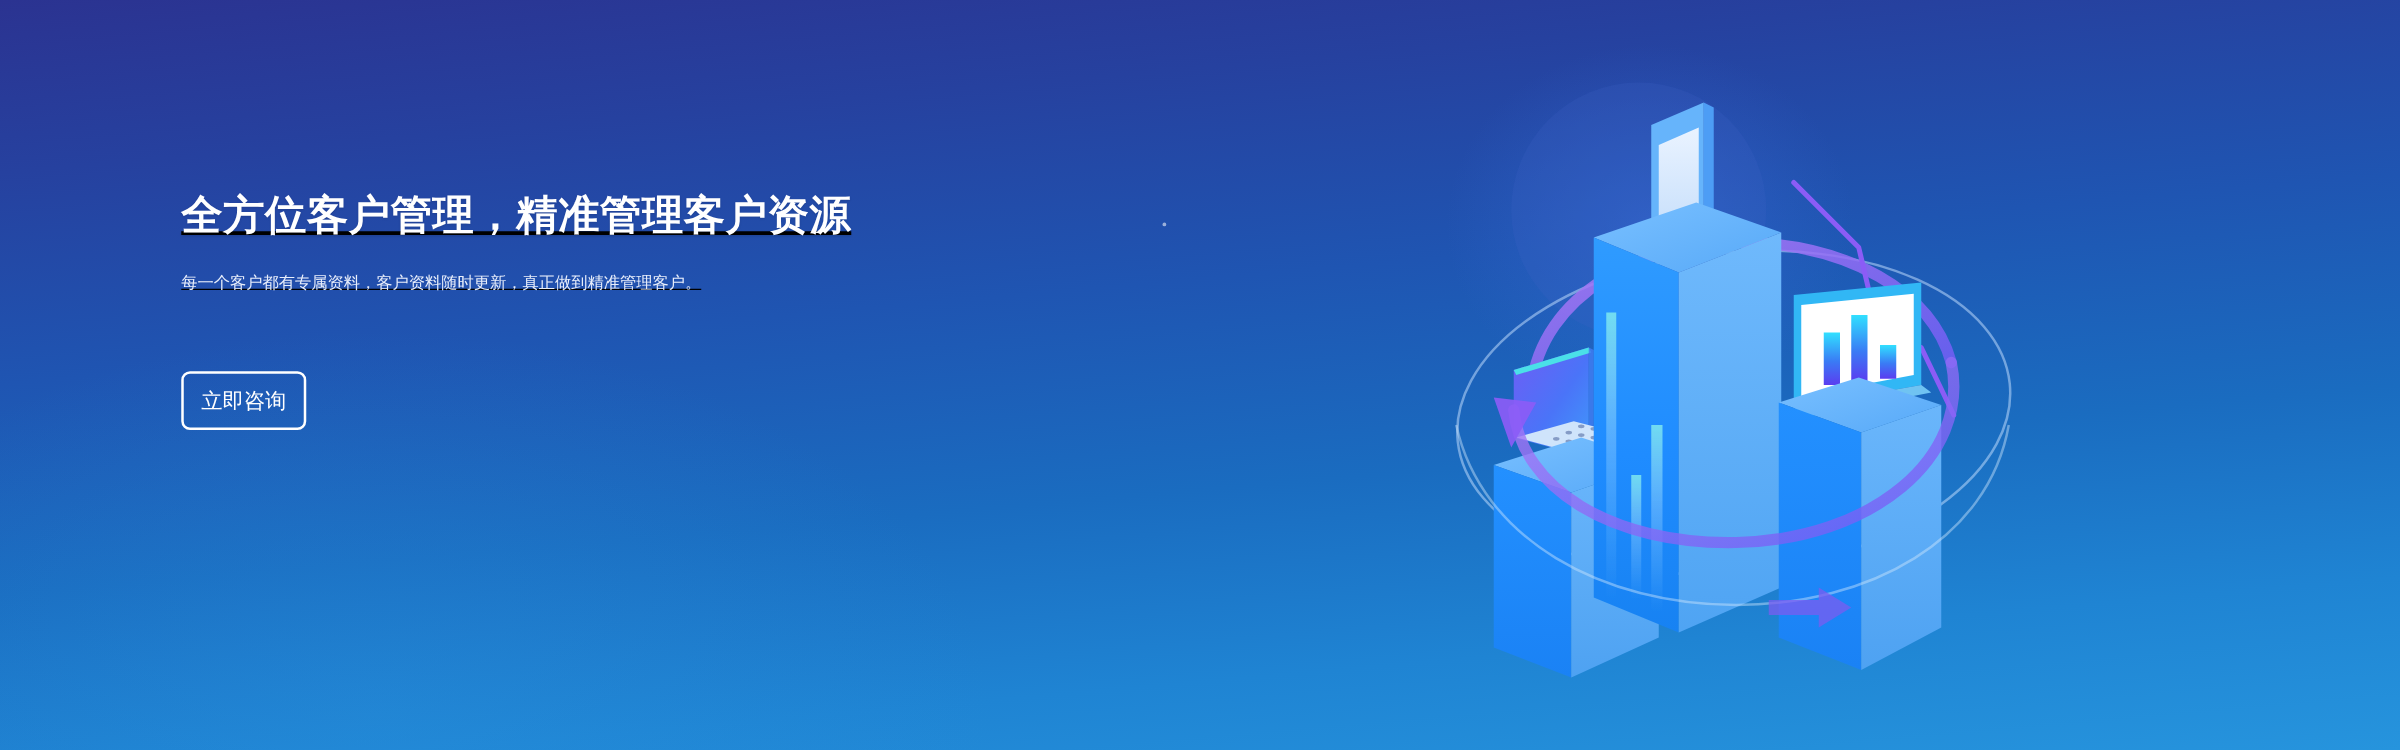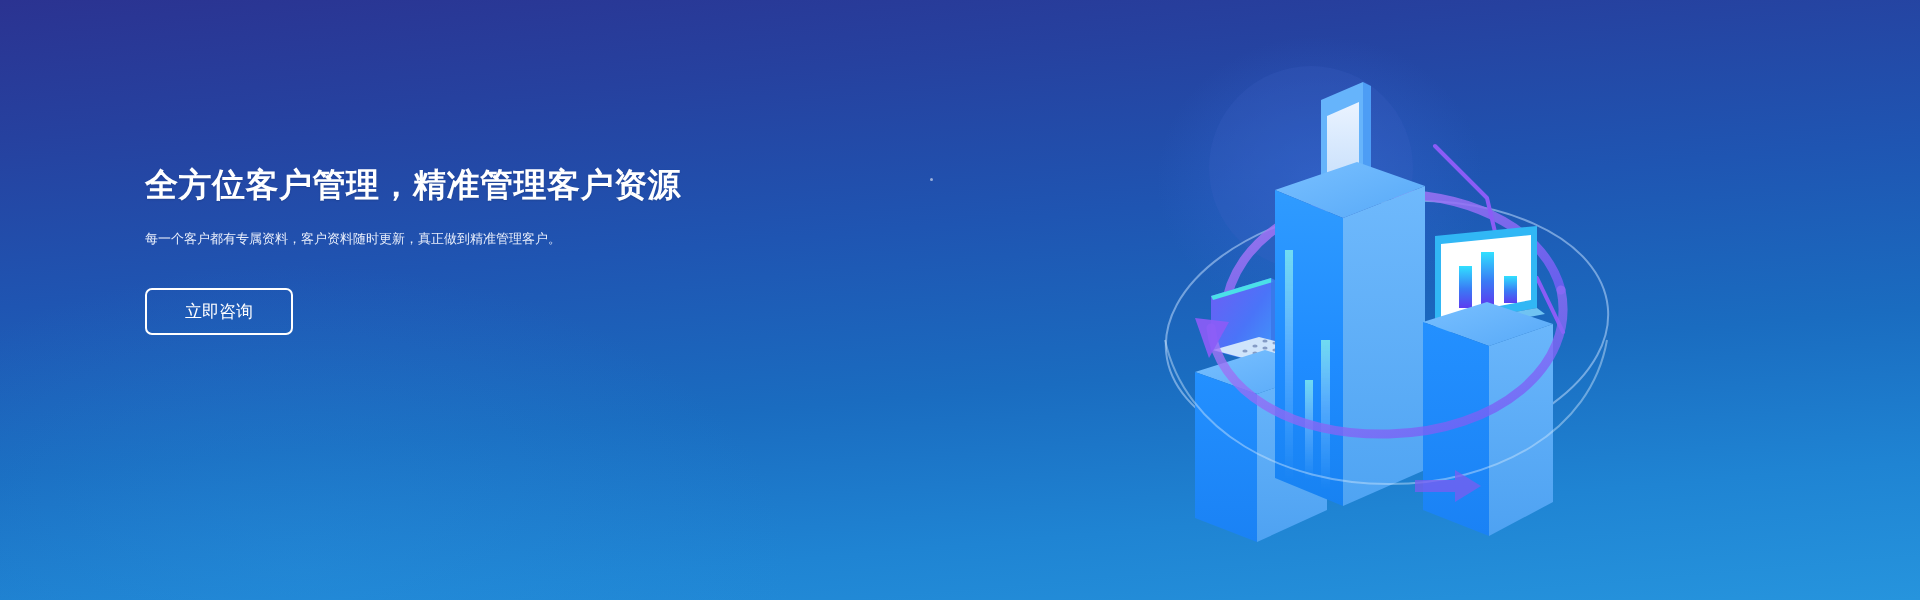--- a/index.html
+++ b/index.html
@@ -21,31 +21,31 @@
     position:absolute;left:-200px;top:260px;width:1000px;height:620px;
     background:radial-gradient(ellipse at 50% 50%, rgba(42,150,225,.30) 0%, rgba(42,150,225,0) 70%);
     border-radius:50%;pointer-events:none;
   }
   .bg-dot{
     position:absolute;left:930px;top:178px;width:3px;height:3px;border-radius:50%;
     background:rgba(255,255,255,.55);
   }
 
   
-  #copy{position:absolute;left:145px;top:164px;width:640px;}
+  #copy{position:absolute;left:145px;top:151px;width:640px;text-decoration:underline;}
   #headline{
     margin:0;color:#ffffff;font-size:33px;line-height:1.25;font-weight:bold;
     letter-spacing:.5px;text-shadow:0 1px 2px rgba(0,0,0,.12);
   }
   #subcopy{
     margin:24px 0 0 0;color:#e8eefb;font-size:13px;line-height:1.6;
     max-width:580px;font-weight:normal;
   }
   #cta{
-    display:inline-block;margin-top:38px;padding:13px 38px;
+    display:inline-block;margin-top:60px;padding:13px 14px;
     border:2px solid #ffffff;border-radius:7px;background:transparent;
     color:#ffffff;font-size:17px;line-height:1;cursor:pointer;
     font-family:"Liberation Sans","DejaVu Sans",sans-serif;
   }
 
   
   #art{position:absolute;left:1125px;top:40px;width:520px;height:520px;}
   #art svg{display:block;width:520px;height:520px;}
 </style>
 </head>

